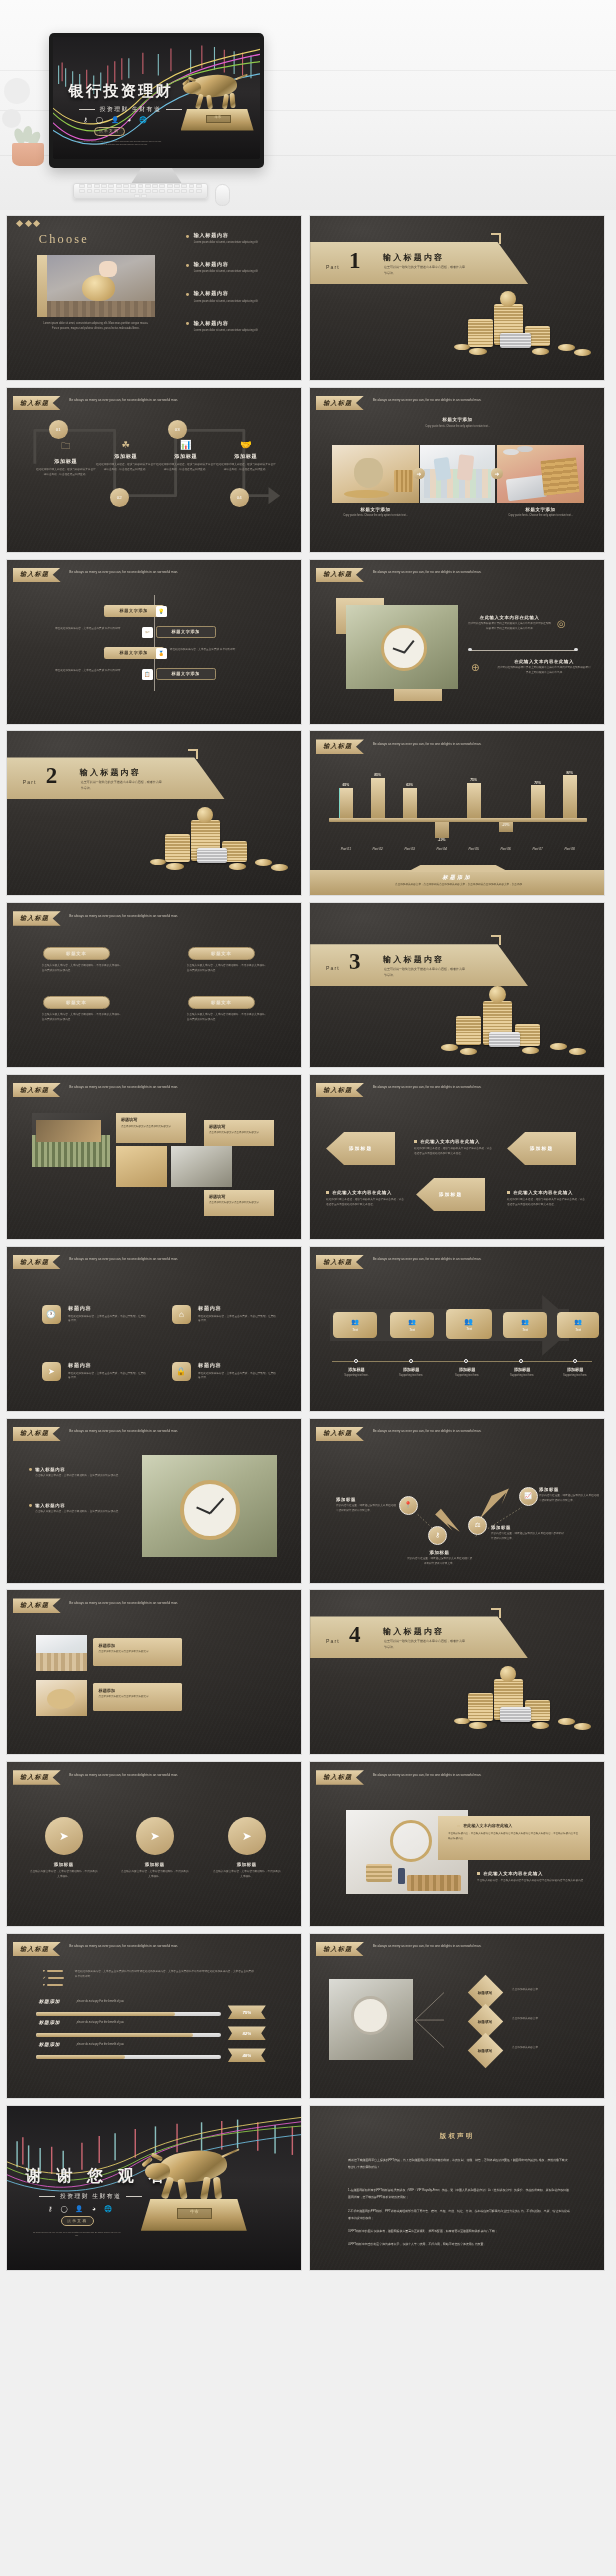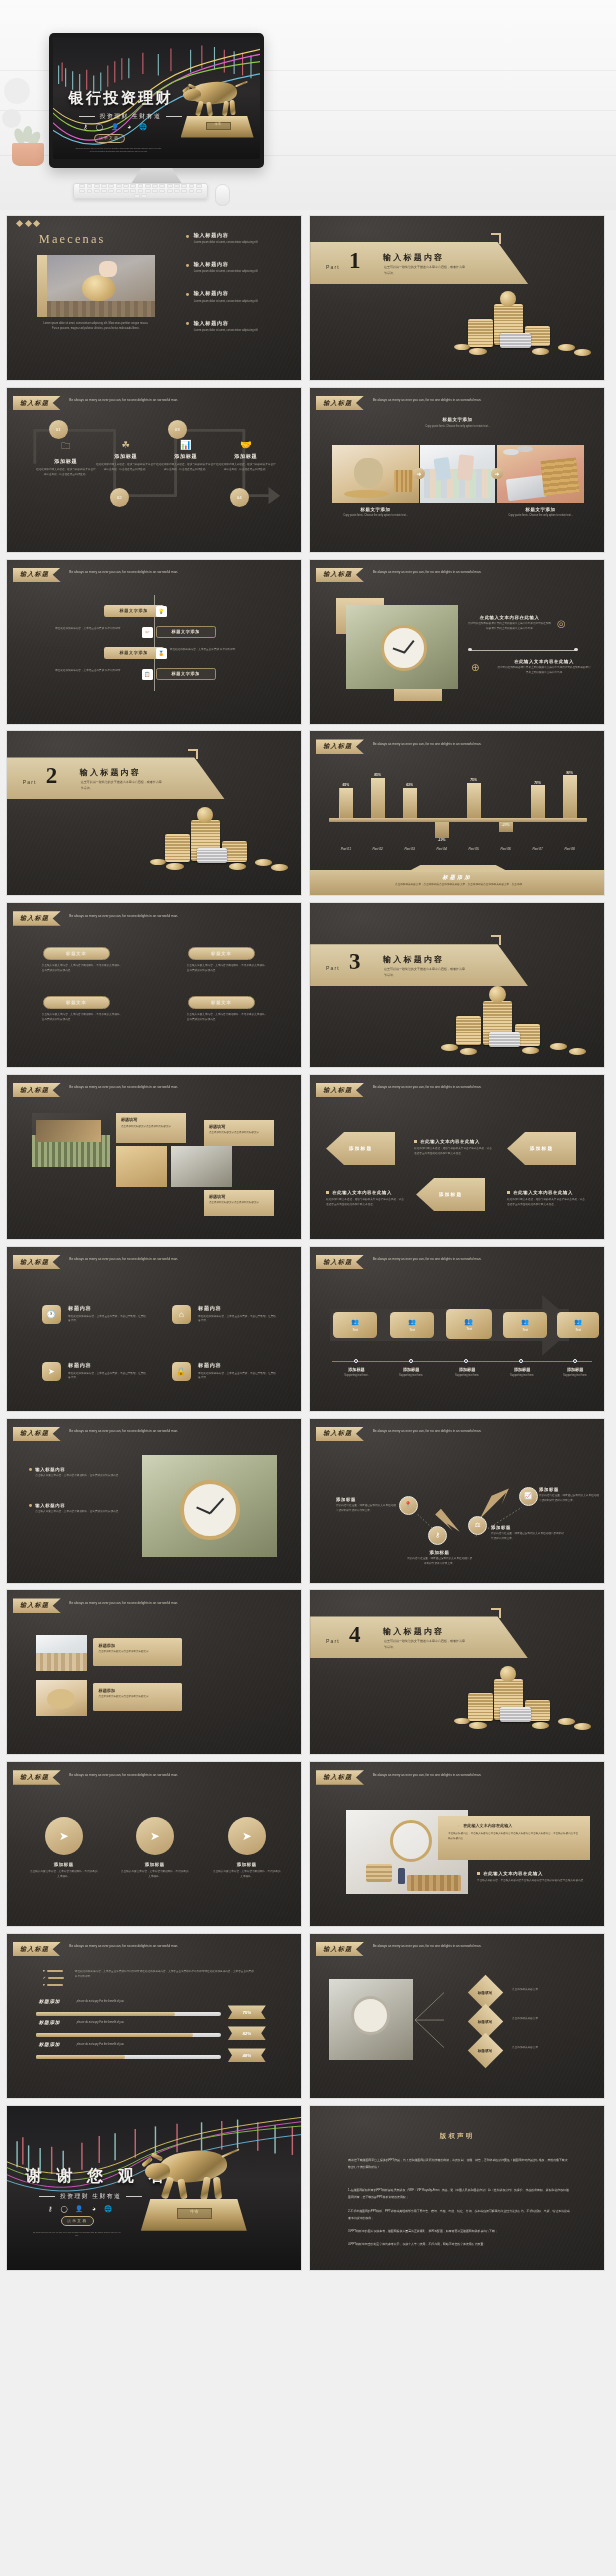--- a/index.html
+++ b/index.html
@@ -58,21 +58,21 @@
 
   
   .cn { color:#efe9df; }
   .gold { color:#d8c296; }
   .lorem { font-size:2.6px; line-height:1.85; color:#a9a299; }
 
   
   .cover-bg { position:absolute; inset:0; background:linear-gradient(180deg,#1e1d1f 0%,#2c2a2b 45%,#141314 100%); overflow:hidden;}
   .candles { position:absolute; left:0; top:0; width:100%; height:58%; opacity:.85; }
   .mavg { position:absolute; left:0; top:0; width:100%; height:100%; }
-  .cover-inner { position:absolute; left:0; top:15px; width:100%; height:100%; }
+  .cover-inner { position:absolute; left:0; top:8px; width:100%; height:100%; }
   .cv-title { position:absolute; font-weight:bold; color:#f3f1ee; letter-spacing:2.2px;
               text-shadow:0 1.5px 3.6px rgba(0,0,0,.75); }
   .cv-sub { position:absolute; color:#e7e3dc; letter-spacing:1.5px; display:flex; align-items:center; gap:5.1px;}
   .cv-sub .ln { width:16px; height:0.7px; background:#cfcac2; display:inline-block; }
   .cv-icons { position:absolute; display:flex; gap:8px; align-items:center; }
   .cv-icons span { color:#e9e6e0; }
   .cv-btn { position:absolute; border:0.7px solid #c0a97c; border-radius:8px; color:#e3d2ab;
             display:flex; align-items:center; justify-content:center; letter-spacing:1.5px;
             background:rgba(200,175,125,.10); }
   .cv-foot { position:absolute; color:#8d867d; text-align:center; }
@@ -281,21 +281,21 @@
 
 <div id="grid">
 
   <div class="slide">
       <div class="bg"></div>
     <div style="position:absolute;left:10.2px;top:5.1px;display:flex;gap:3.6px">
       <i style="width:5.1px;height:5.1px;background:#d2ba8a;transform:rotate(45deg);display:block"></i>
       <i style="width:5.1px;height:5.1px;background:#d2ba8a;transform:rotate(45deg);display:block"></i>
       <i style="width:5.1px;height:5.1px;background:#d2ba8a;transform:rotate(45deg);display:block"></i>
     </div>
-    <div class="gold" style="position:absolute;left:32px;top:16px;font-size:12.3px;letter-spacing:2.2px;font-family:'Liberation Serif',serif;">Maecenas</div>
+    <div class="gold" style="position:absolute;left:32px;top:16px;font-size:12.3px;letter-spacing:2.2px;font-family:'Liberation Serif',serif;">Choose</div>
     <div class="imgbox ph-piggy" style="left:30.5px;top:39px;width:118px;height:62px;">
       <div style="position:absolute;left:0;top:0;width:10.2px;height:100%;background:linear-gradient(180deg,#e3d0a6,#bda272)"></div>
       <div style="position:absolute;left:45px;top:20.3px;width:33px;height:26px;border-radius:50% 50% 46% 46%;background:radial-gradient(circle at 38% 30%,#f4e0ae,#c7a565 75%)"></div>
       <div style="position:absolute;left:62px;top:5.8px;width:17.4px;height:16px;border-radius:40%;background:#f0d9c4"></div>
       <div style="position:absolute;left:35px;top:46px;width:55px;height:8.7px;border-radius:50%;background:rgba(196,162,95,.85)"></div>
       <div style="position:absolute;left:10.2px;bottom:0;width:108px;height:16px;background:repeating-linear-gradient(90deg,#7f6c57 0 4.4px,#8f7a62 4.4px 8.7px)"></div>
     </div>
     <div class="lorem" style="position:absolute;left:33px;top:106px;width:112px;text-align:center;">Lorem ipsum dolor sit amet, consectetuer adipiscing elit. Maecenas porttitor congue massa. Fusce posuere, magna sed pulvinar ultricies, purus lectus malesuada libero.</div>
 
     <div style="position:absolute;left:179px;top:16px;width:110px;">

